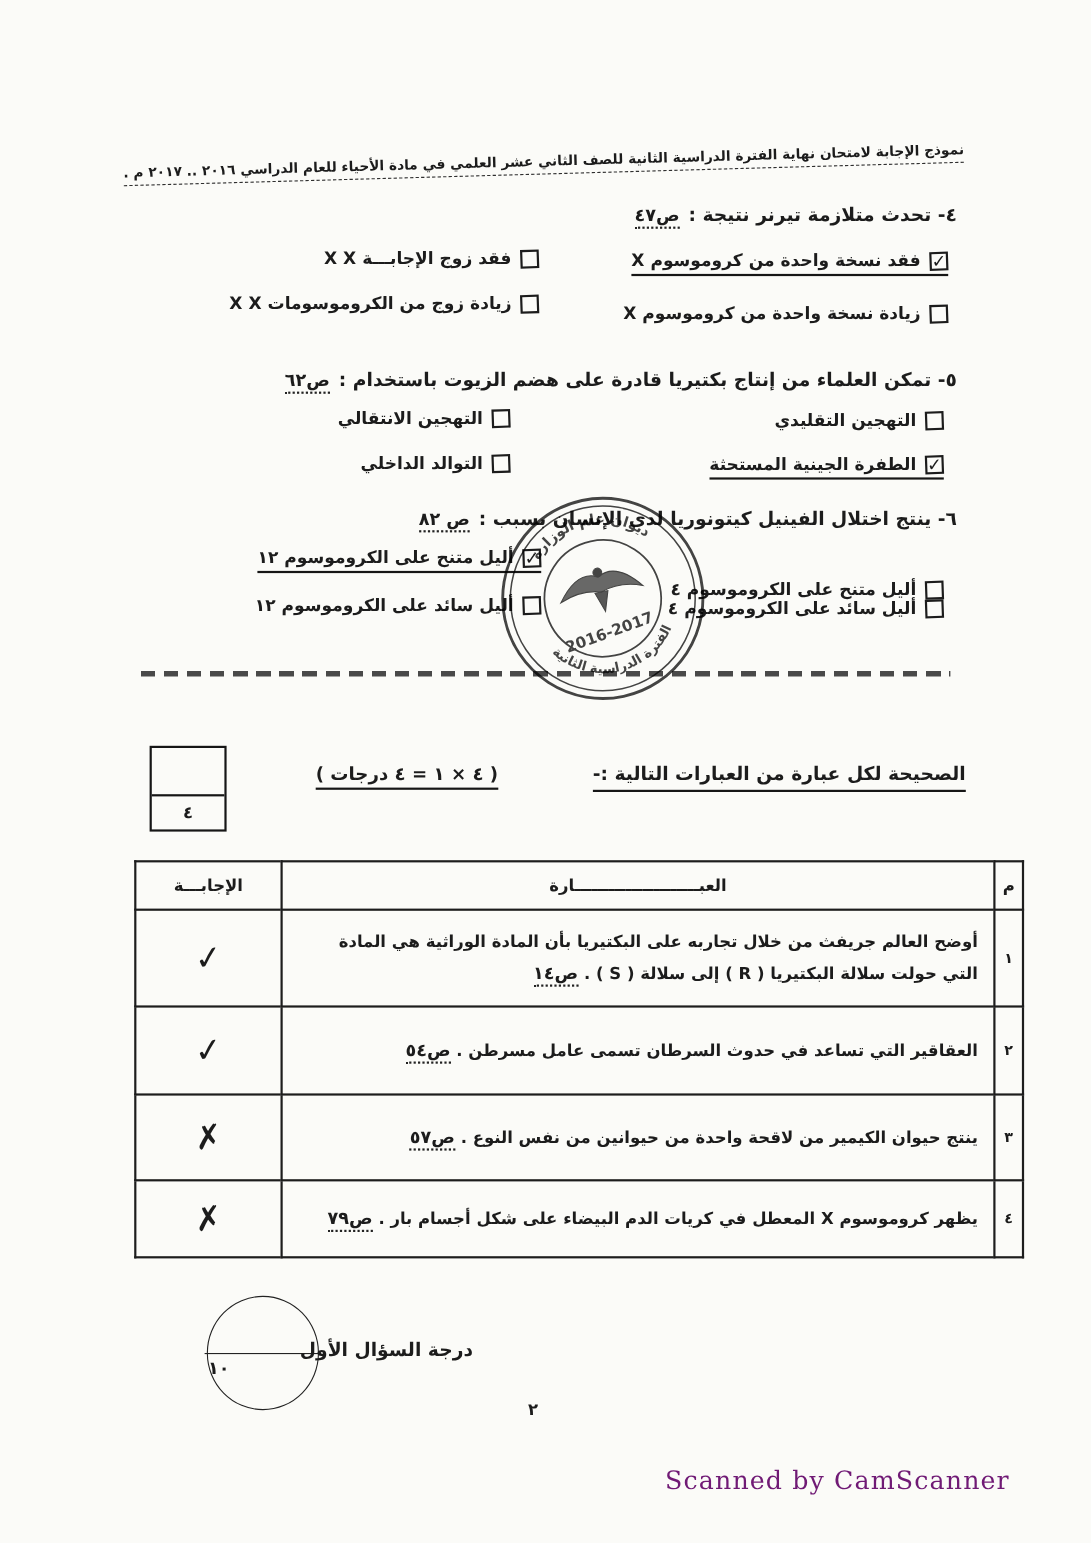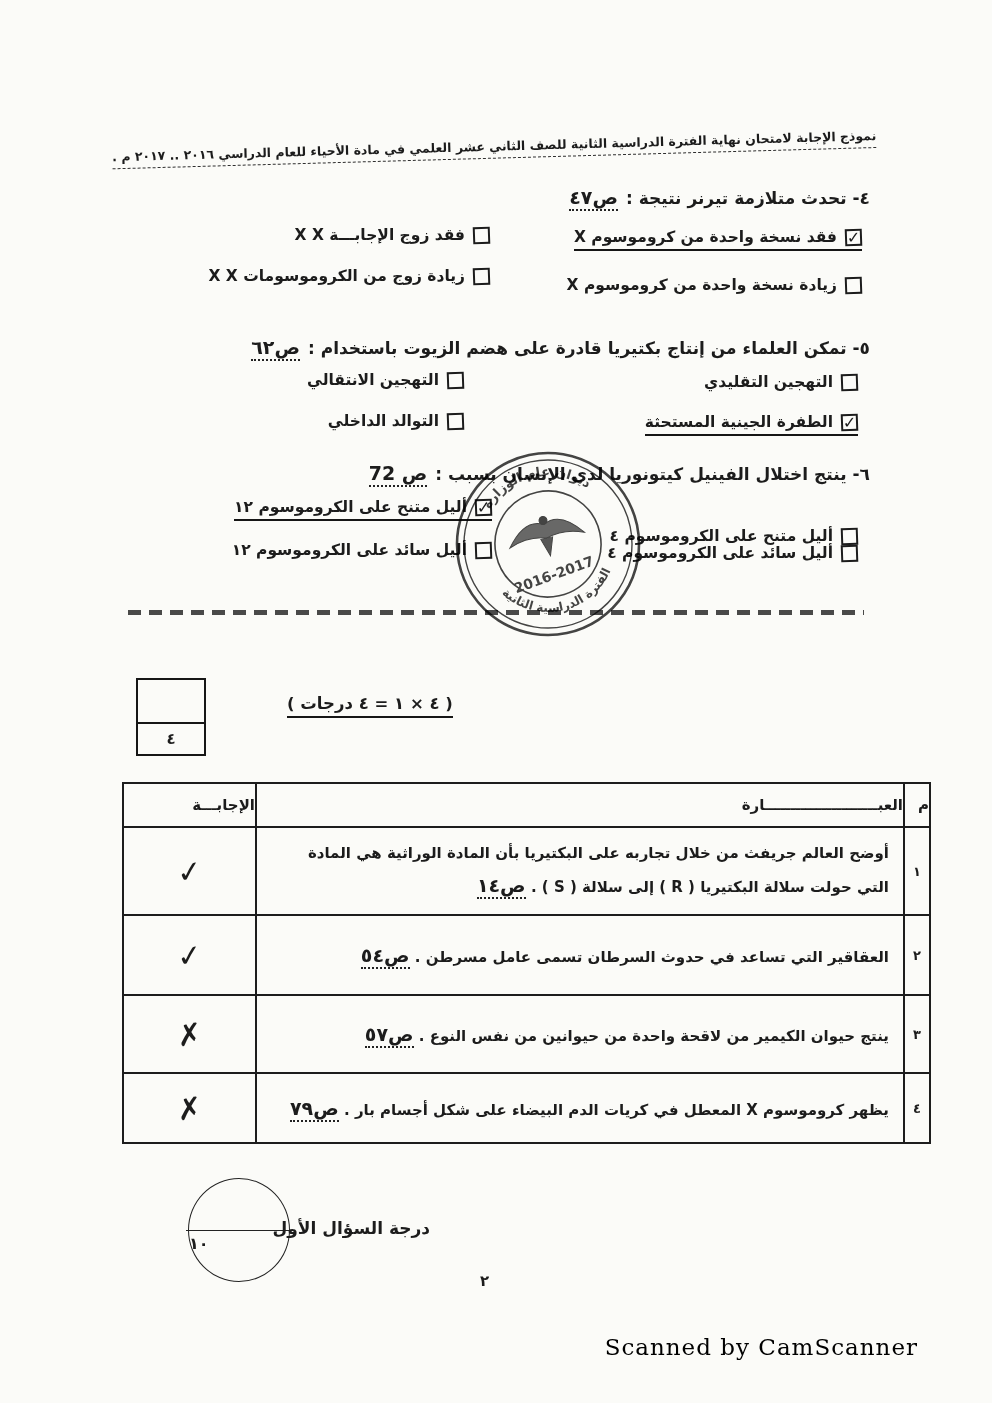--- a/index.html
+++ b/index.html
@@ -30,21 +30,21 @@
   }
   
   .q-title{
     position:absolute;direction:rtl;white-space:nowrap;
     font-size:17px;font-weight:bold;
     display:flex;gap:8px;align-items:baseline;
   }
   .pref{
     border-bottom:2px dotted #222;
     padding-bottom:1px;
-    font-size:19px;font-weight:bold;
+    font-size:16px;font-weight:bold;
   }
   .opt{
     position:absolute;direction:rtl;white-space:nowrap;
     display:flex;align-items:center;gap:8px;
     font-size:15.5px;font-weight:bold;
   }
   .cb{
     width:17px;height:17px;flex:0 0 auto;
     border:2.2px solid var(--ink);
     display:inline-flex;align-items:center;justify-content:center;
@@ -96,21 +96,21 @@
   
   table.answers-table{
     position:absolute;left:122px;top:782px;width:735px;
     border-collapse:collapse;direction:rtl;
     table-layout:fixed;
   }
   .answers-table th,.answers-table td{
     border:2.4px solid #1d1d1d;
     font-weight:bold;vertical-align:middle;
   }
-  .answers-table th{height:44px;font-size:15px;text-align:right;}
+  .answers-table th{height:44px;font-size:15px;text-align:center;}
   .answers-table td.num{width:26px;text-align:center;font-size:13px;}
   .answers-table td.stmt{
     width:576px;padding:8px 14px;font-size:15px;line-height:1.9;
     text-align:right;
     border-radius:11px;
   }
   .answers-table td.ans{width:133px;text-align:center;}
   .answers-table td.ans .mk{
     display:inline-block;font-size:30px;font-weight:bold;
     transform:rotate(-7deg);
@@ -134,21 +134,21 @@
     direction:rtl;white-space:nowrap;
     font-size:17px;font-weight:bold;
   }
   .page-number{
     position:absolute;left:480px;top:1272px;
     font-size:15px;font-weight:bold;
   }
   .scanner-credit{
     position:absolute;right:74px;top:1334px;
     font-family:"DejaVu Serif","Liberation Serif",serif;
-    font-size:23px;color:#000000;letter-spacing:1px;
+    font-size:23px;color:#701a75;letter-spacing:1px;
   }
 </style>
 </head>
 <body>
 
 <div class="page">
 
   <div class="doc-header">نموذج الإجابة لامتحان نهاية الفترة الدراسية الثانية للصف الثاني عشر العلمي في مادة الأحياء للعام الدراسي ٢٠١٦ .. ٢٠١٧ م .</div>
 
   <div class="q-title" style="top:186px;right:122px">
@@ -188,21 +188,21 @@
     <span class="cb">✓</span>
     <span>الطفرة الجينية المستحثة</span>
   </div>
   <div class="opt" style="top:412px;right:528px">
     <span class="cb"></span>
     <span>التوالد الداخلي</span>
   </div>
 
   <div class="q-title" style="top:462px;right:122px">
     <span>٦- ينتج اختلال الفينيل كيتونوريا لدى الإنسان بسبب :</span>
-    <span class="pref">ص 72</span>
+    <span class="pref">ص ٨٢</span>
   </div>
   <div class="opt" style="top:527px;right:134px">
     <span class="cb"></span>
     <span>أليل متنح على الكروموسوم ٤</span>
   </div>
   <div class="opt checked" style="top:498px;right:500px">
     <span class="cb">✓</span>
     <span>أليل متنح على الكروموسوم ١٢</span>
   </div>
   <div class="opt" style="top:544px;right:134px">
@@ -235,20 +235,21 @@
       </text>
       <g stroke="#2b2b2b" fill="#2b2b2b">
         <path d="M58,92 Q78,66 96,76 Q114,66 134,92 Q114,84 96,90 Q78,84 58,92 Z" fill-opacity="0.8"></path>
         <circle cx="96" cy="72" r="4"></circle>
         <path d="M90,90 L96,108 L102,90 Z" fill-opacity="0.9"></path>
       </g>
       <text x="96" y="132" text-anchor="middle" font-size="14" font-weight="bold" fill="#2b2b2b" transform="rotate(-8 96 132)">2016-2017</text>
     </svg>
   </div>
 
+  <div class="sec-line2">الصحيحة لكل عبارة من العبارات التالية :-</div>
   <div class="sec-points">( ٤ × ١ = ٤ درجات )</div>
 
   <div class="score-box">
     <div class="cell-top"></div>
     <div class="cell-bottom">٤</div>
   </div>
 
   <table class="answers-table" dir="rtl">
     <thead>
       <tr>

